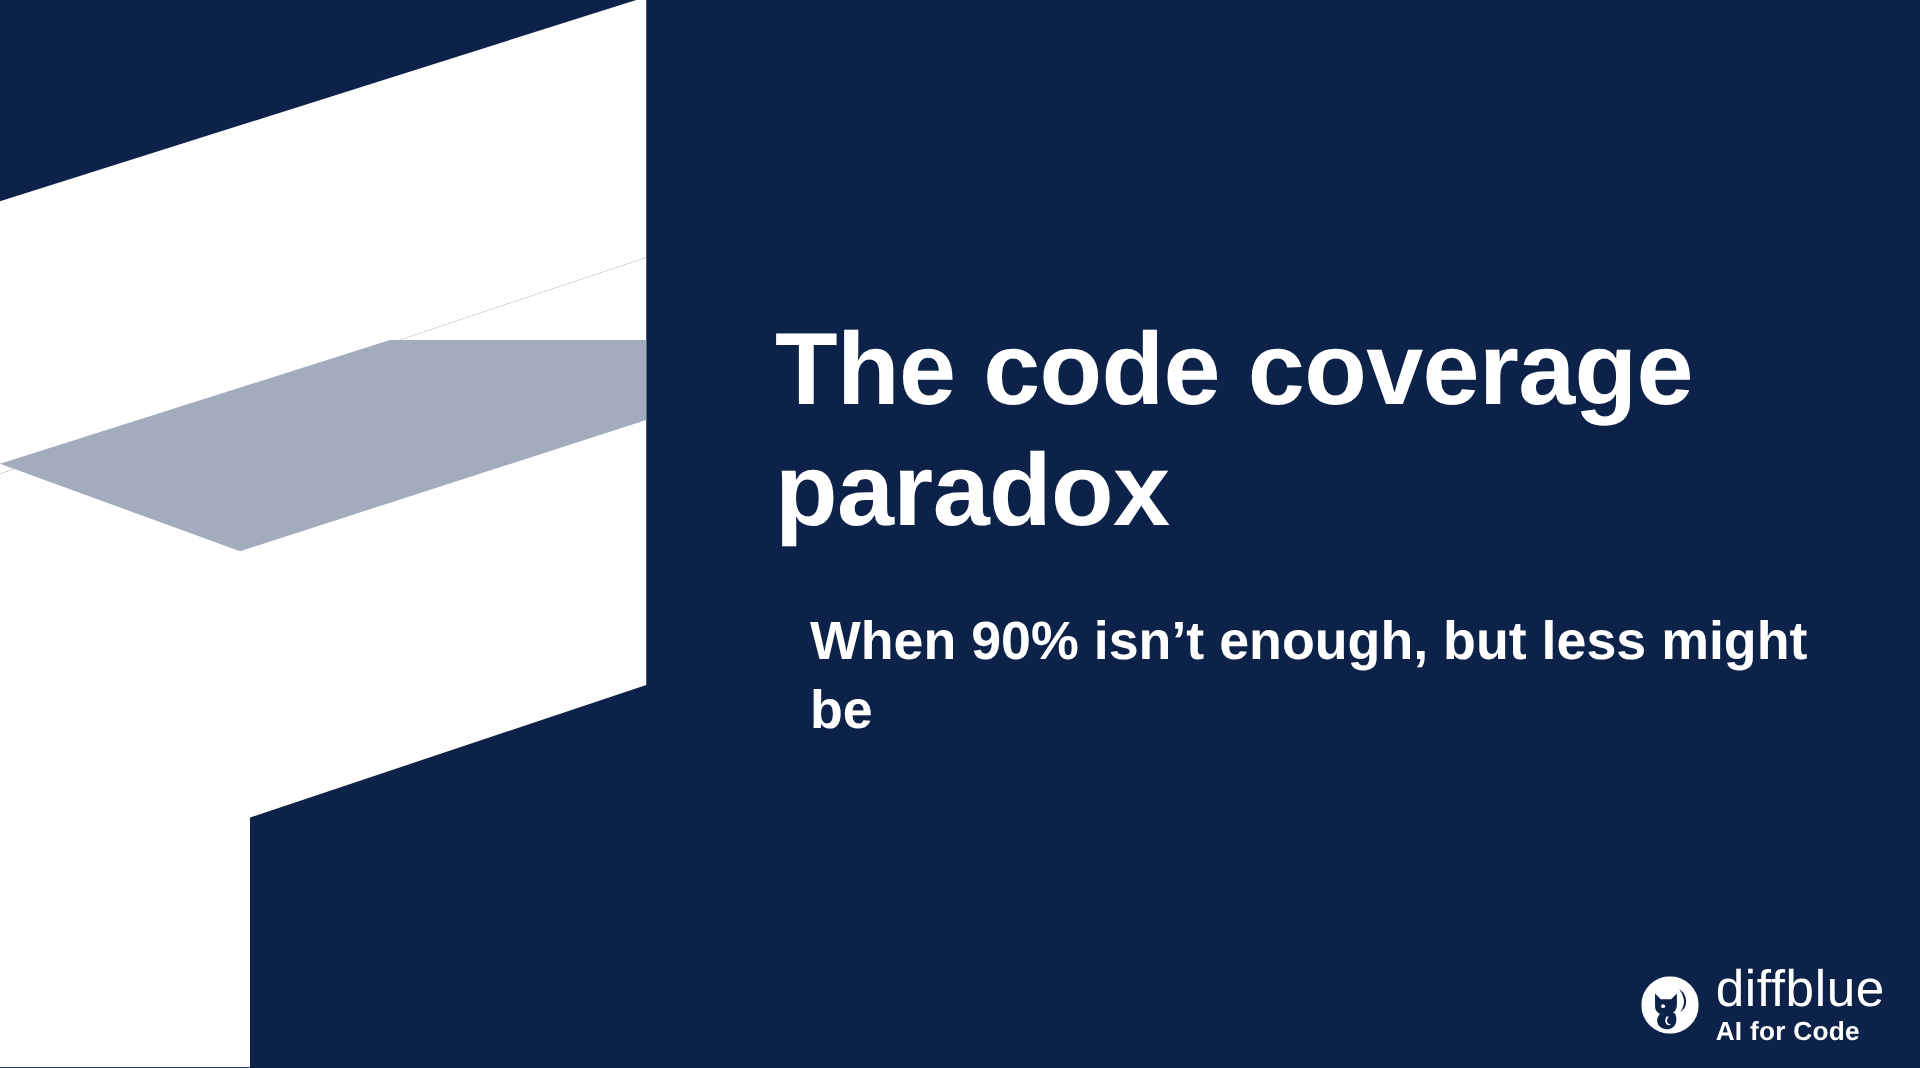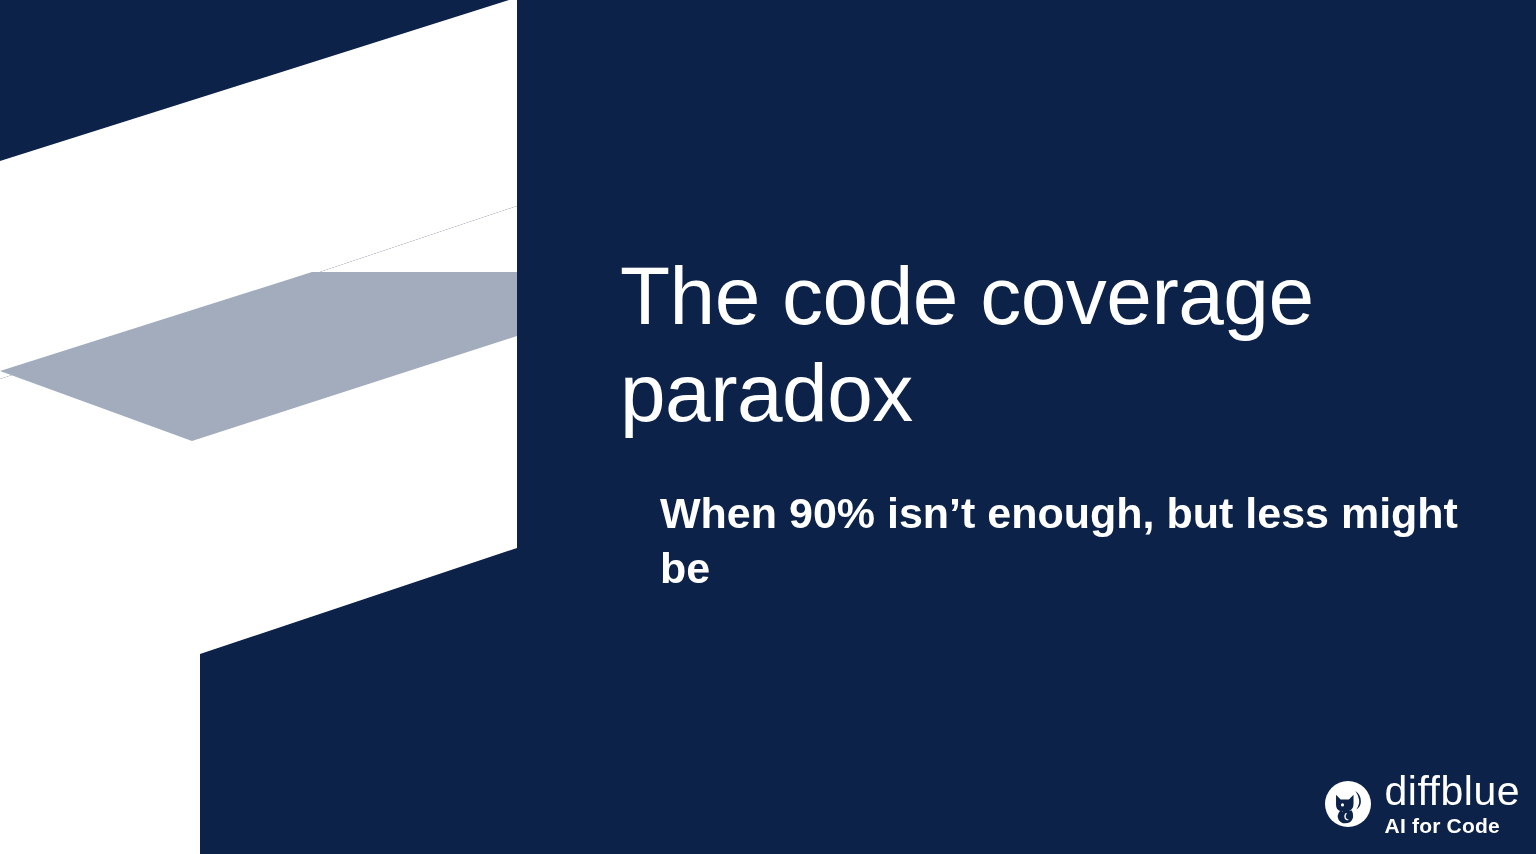--- a/index.html
+++ b/index.html
@@ -31,44 +31,44 @@
     position: absolute;
     left: 620px;
     top: 248px;
     width: 860px;
   }
   #title {
     margin: 0;
     color: #ffffff;
     font-family: "Liberation Sans", sans-serif;
     font-size: 82px;
-    font-weight: 400;
+    font-weight: 700;
     line-height: 1.18;
     letter-spacing: -0.5px;
     white-space: pre-line;
   }
   #subtitle {
-    margin: 16px;
+    margin: 4px;
     padding-left: 24px;
     color: #ffffff;
     font-family: "Liberation Sans", sans-serif;
     font-size: 43px;
     font-weight: 700;
     line-height: 1.28;
     letter-spacing: 0px;
     white-space: pre-line;
   }
   #subtitle-wrap {
     margin-top: 44px;
   }
 
   
   #logo {
     position: absolute;
-    right: 16px;
+    right: 28px;
     bottom: 18px;
     display: flex;
     align-items: center;
     gap: 14px;
   }
   #logo-mark {
     width: 46px;
     height: 46px;
     flex: 0 0 auto;
   }

